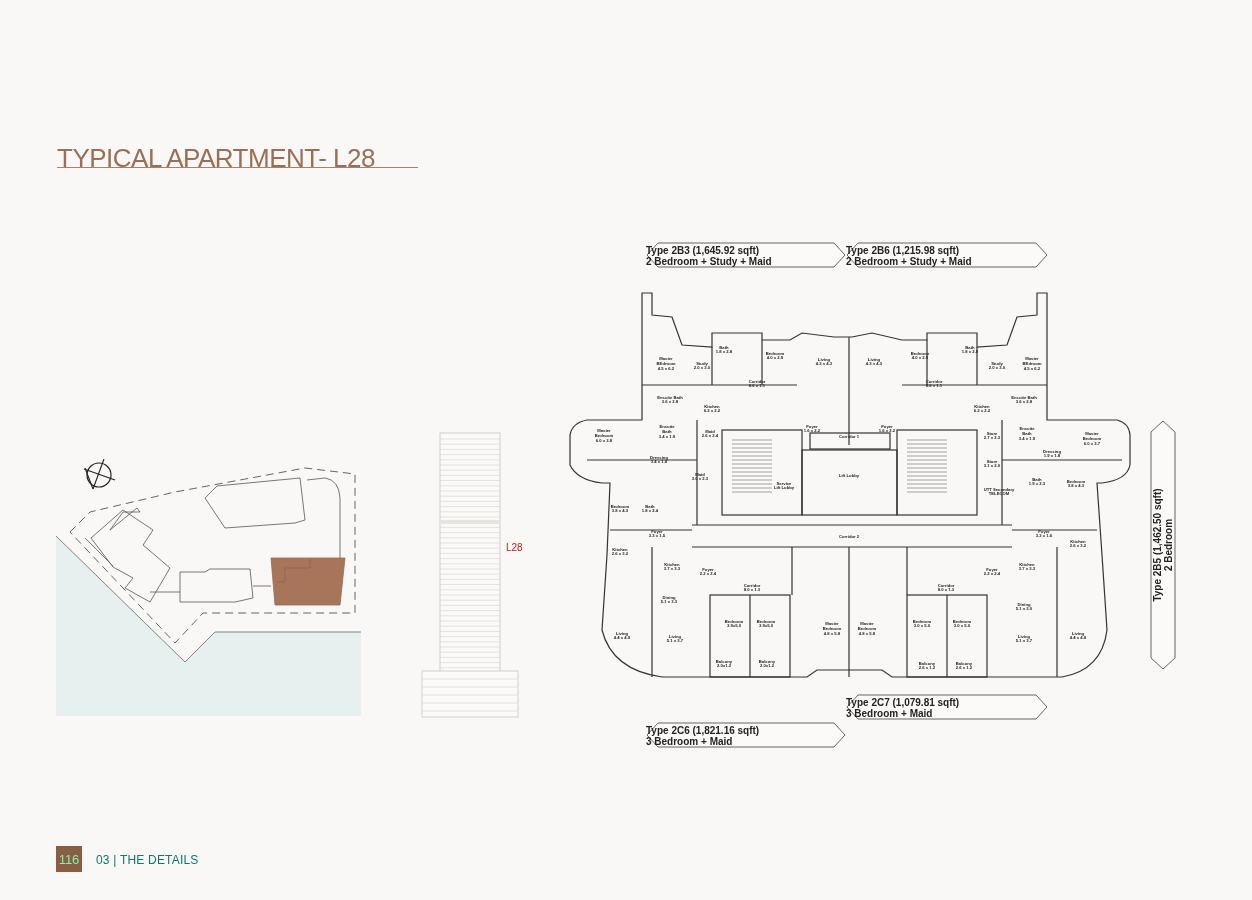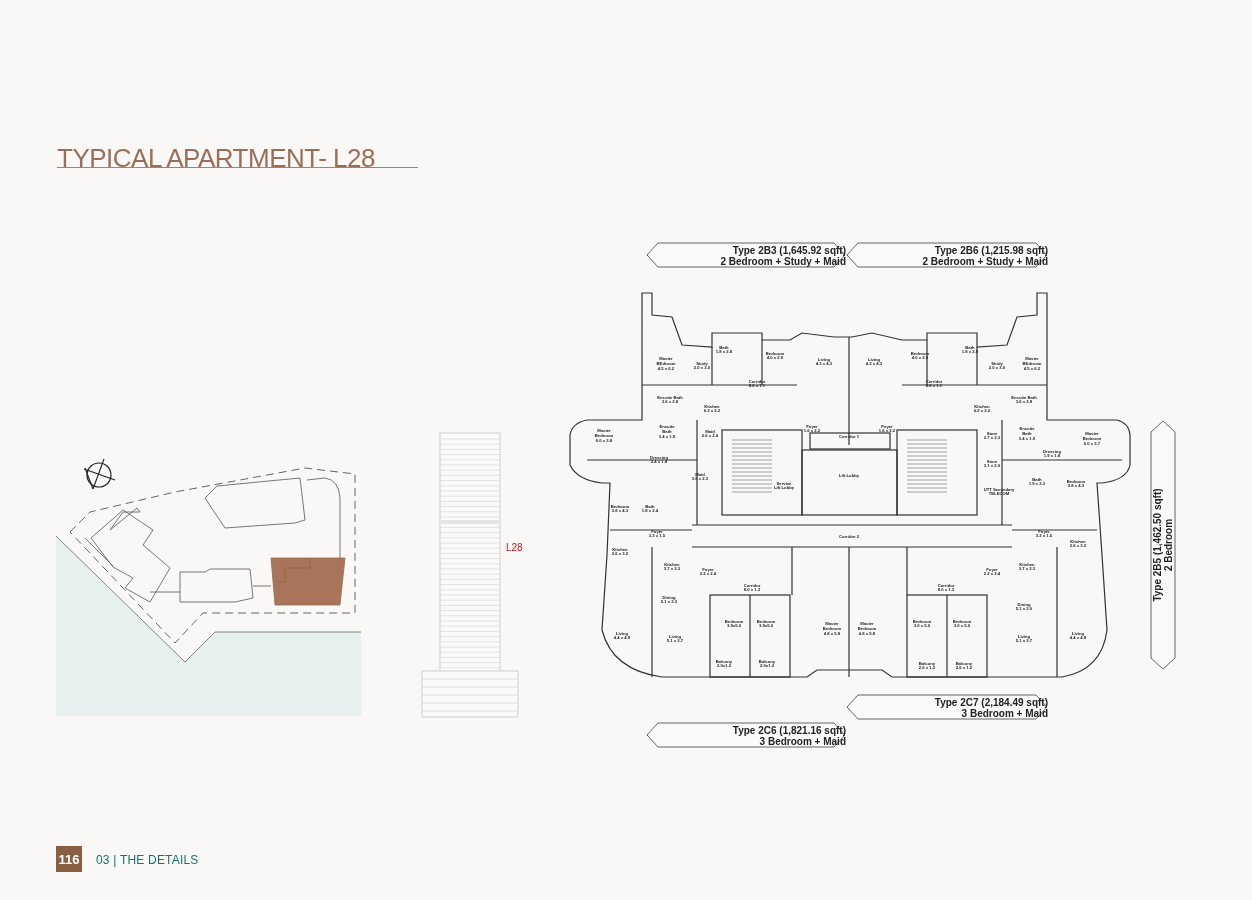--- a/index.html
+++ b/index.html
@@ -5,24 +5,24 @@
   html,body{margin:0;padding:0;}
   body{width:1252px;height:900px;background:#f9f8f6;position:relative;overflow:hidden;font-family:"Liberation Sans",sans-serif;}
   .title{position:absolute;left:57px;top:126px;font-size:26px;color:#9a6f55;letter-spacing:-0.5px;font-family:"Liberation Sans",sans-serif;margin-top:17px;}
   .title-rule{position:absolute;left:57px;top:167px;width:361px;height:1px;background:#a7826b;}
   .siteplan{position:absolute;left:55px;top:450px;width:310px;height:270px;}
   .tower{position:absolute;left:420px;top:425px;width:120px;height:300px;}
   .level-label{position:absolute;left:506px;top:542px;font-size:10px;color:#b91c1c;}
   .plan{position:absolute;left:562px;top:285px;width:585px;height:405px;}
   .banner{position:absolute;height:26px;}
   .banner svg{position:absolute;left:0;top:0;}
-  .banner .txt{position:absolute;left:0;right:0;top:3px;text-align:right;font-size:10px;font-weight:bold;line-height:11px;color:#222;}
+  .banner .txt{position:absolute;left:0;right:0;top:3px;text-align:left;font-size:10px;font-weight:bold;line-height:11px;color:#222;}
   .vbanner{position:absolute;left:1150px;top:420px;width:26px;height:250px;}
   .vbanner .vtxt{position:absolute;left:50%;top:50%;transform:translate(-50%,-50%) rotate(-90deg);white-space:nowrap;text-align:center;font-size:10px;font-weight:bold;line-height:11px;color:#222;}
-  .pagenum{position:absolute;left:56px;top:846px;width:26px;height:26px;background:#8a5e42;color:#ffffff;font-size:13px;font-weight:bold;display:flex;align-items:center;justify-content:center;}
+  .pagenum{position:absolute;left:56px;top:846px;width:26px;height:26px;background:#8a5e42;color:#86efac;font-size:13px;font-weight:normal;display:flex;align-items:center;justify-content:center;}
   .section{position:absolute;left:96px;top:853px;font-size:12px;color:#0f766e;letter-spacing:0.2px;}
   .rl{font-family:"Liberation Sans",sans-serif;font-size:4.2px;fill:#222;text-anchor:middle;font-weight:bold;}
 </style>
 </head>
 <body>
 
 <div class="title">TYPICAL APARTMENT- L28</div>
 <div class="title-rule"></div>
 
 <div class="siteplan">
@@ -132,21 +132,21 @@
 <div class="banner" style="left:646px;top:694px;width:200px;margin-top:28px;">
   <svg width="200" height="26">
       <polygon points="12,1 188,1 199,13 188,25 12,25 1,13" fill="#fbfaf8" stroke="#555" stroke-width="0.9"></polygon>
     </svg>
   <div class="txt"><span>Type 2C6 (1,821.16 sqft)</span><br><span>3 Bedroom + Maid</span></div>
 </div>
 <div class="banner" style="left:846px;top:694px;width:202px;">
   <svg width="202" height="26">
       <polygon points="12,1 190,1 201,13 190,25 12,25 1,13" fill="#fbfaf8" stroke="#555" stroke-width="0.9"></polygon>
     </svg>
-  <div class="txt"><span>Type 2C7 (2,184.49 sqft)</span><br><span>3 Bedroom + Maid</span></div>
+  <div class="txt"><span>Type 2C7 (1,079.81 sqft)</span><br><span>3 Bedroom + Maid</span></div>
 </div>
 <div class="vbanner">
   <svg width="26" height="250">
       <polygon points="1,12 13,1 25,12 25,238 13,249 1,238" fill="#fbfaf8" stroke="#555" stroke-width="0.9"></polygon>
     </svg>
   <div class="vtxt"><span>Type 2B5 (1,462.50 sqft)</span><br><span>2 Bedroom</span></div>
 </div>
 
 <div class="plan">
   <svg width="585" height="405" viewBox="0 0 585 405" id="plansvg">

